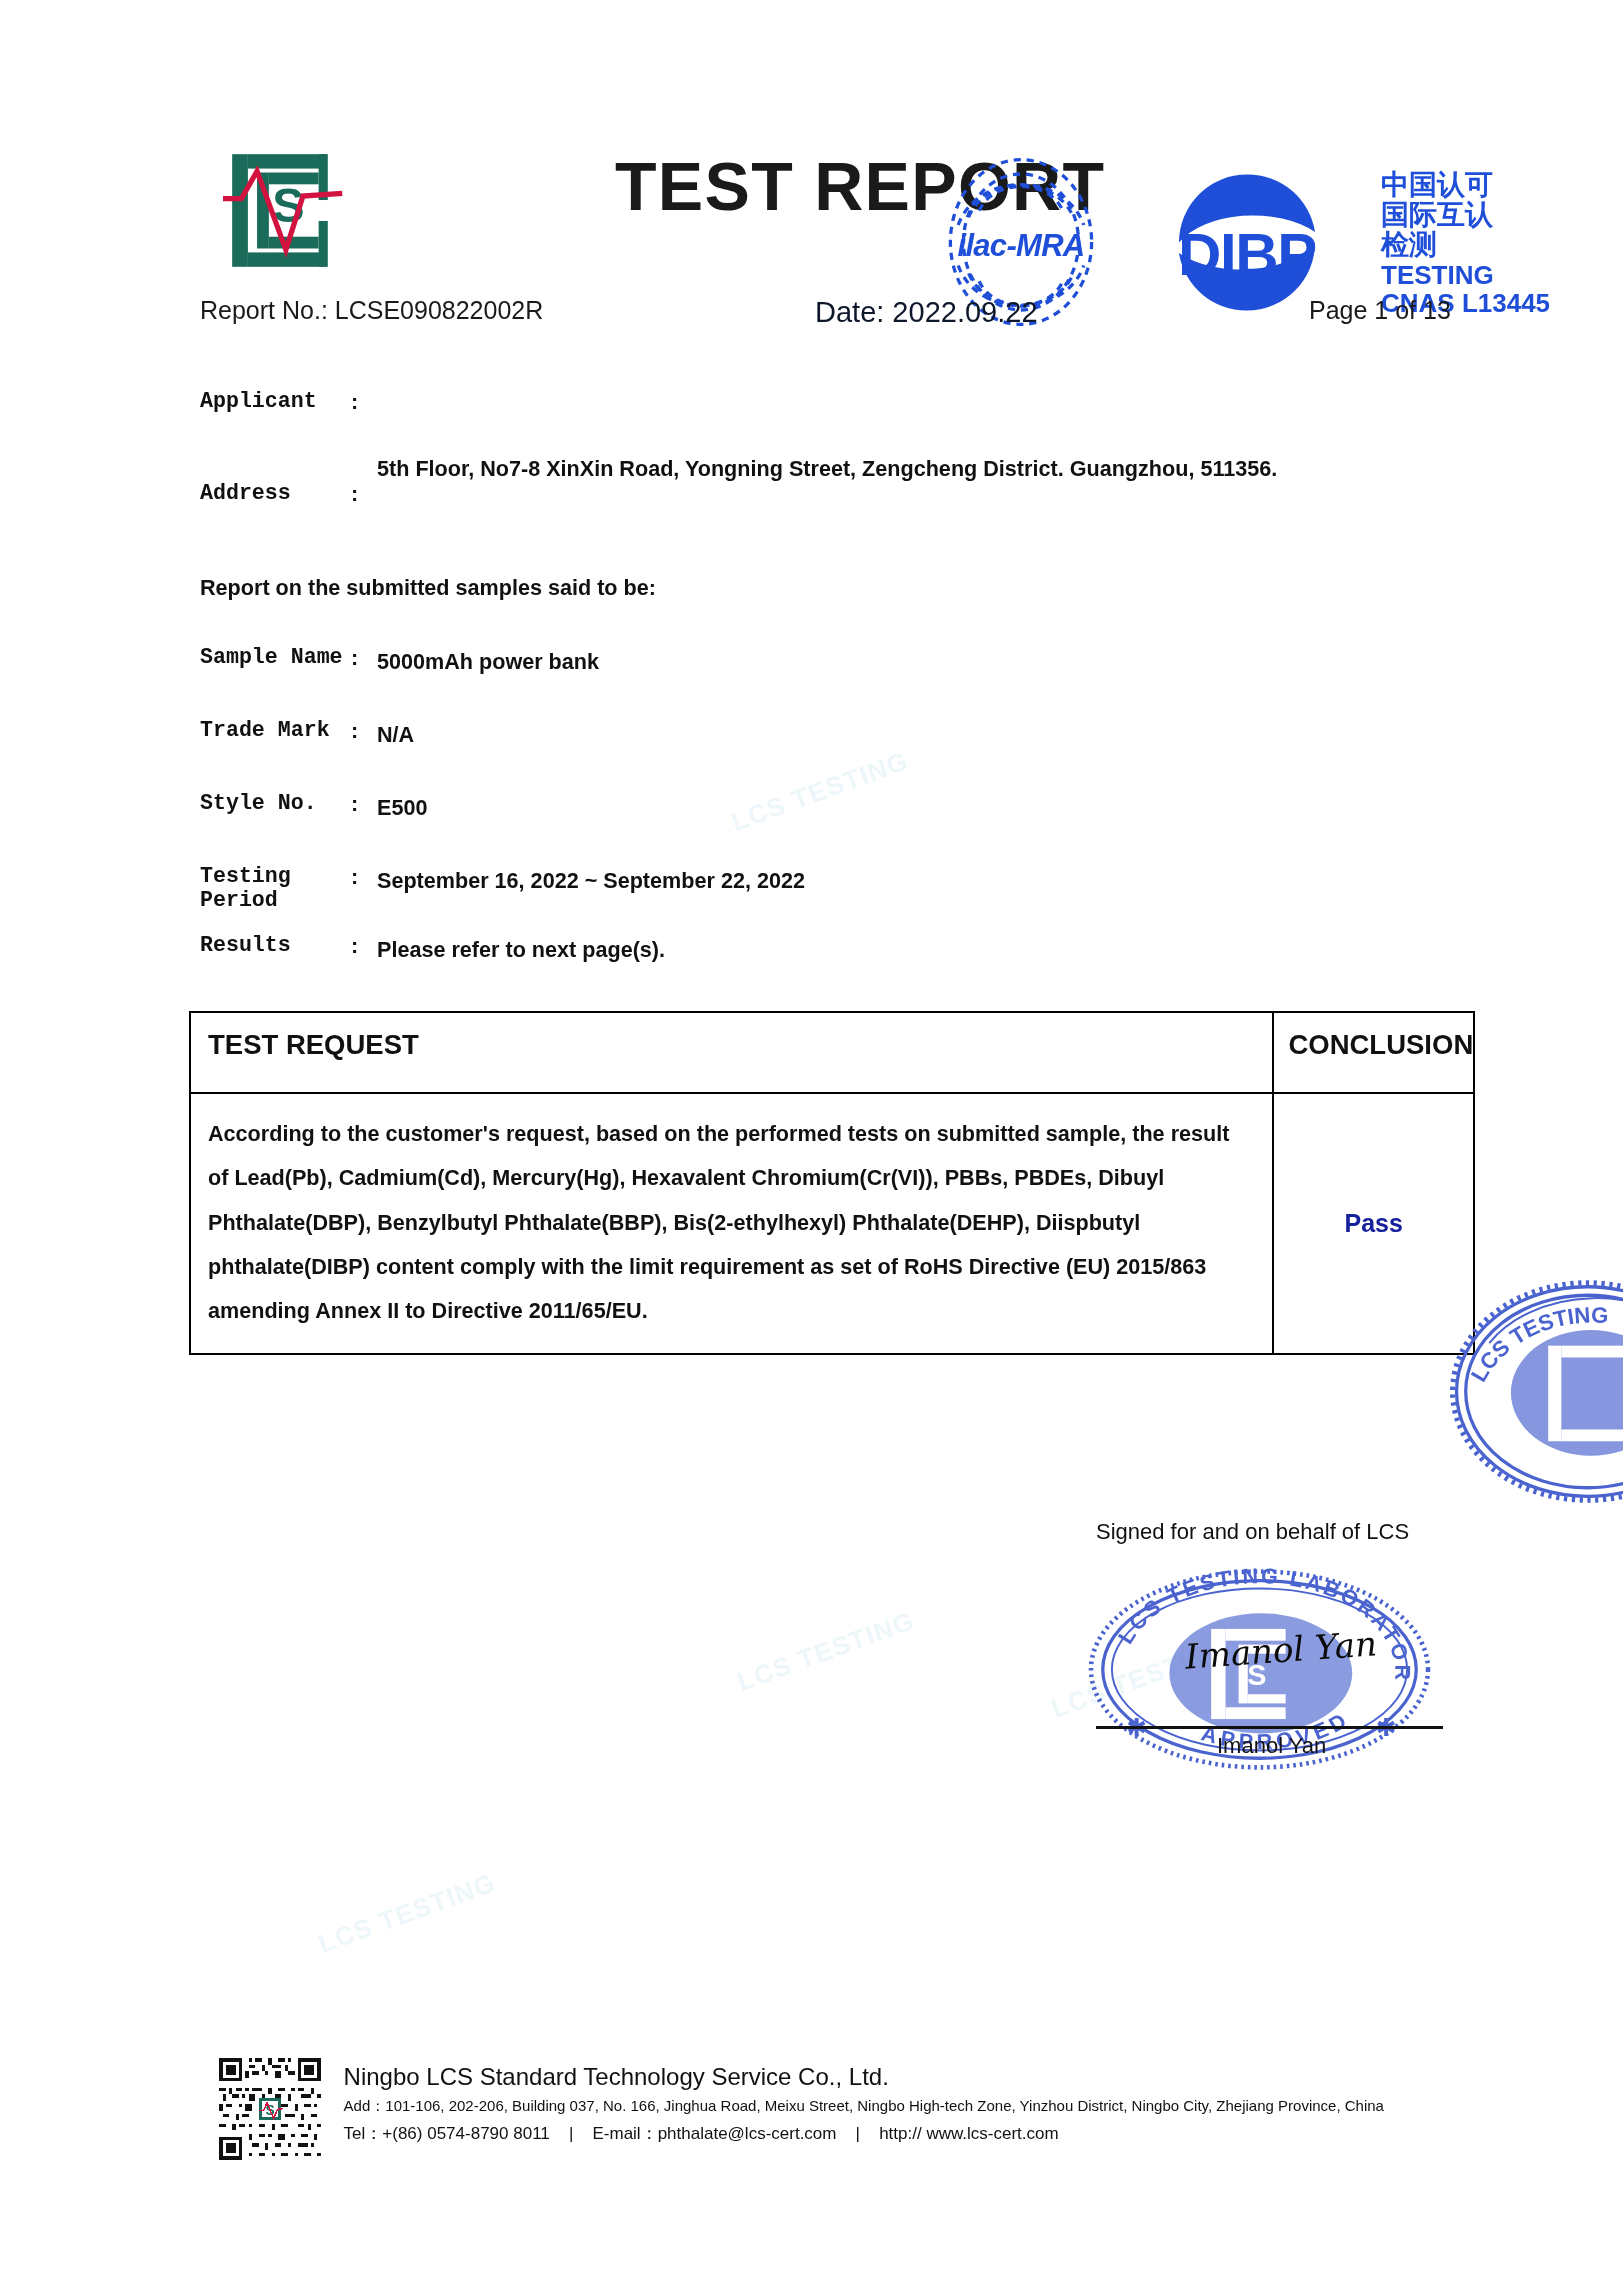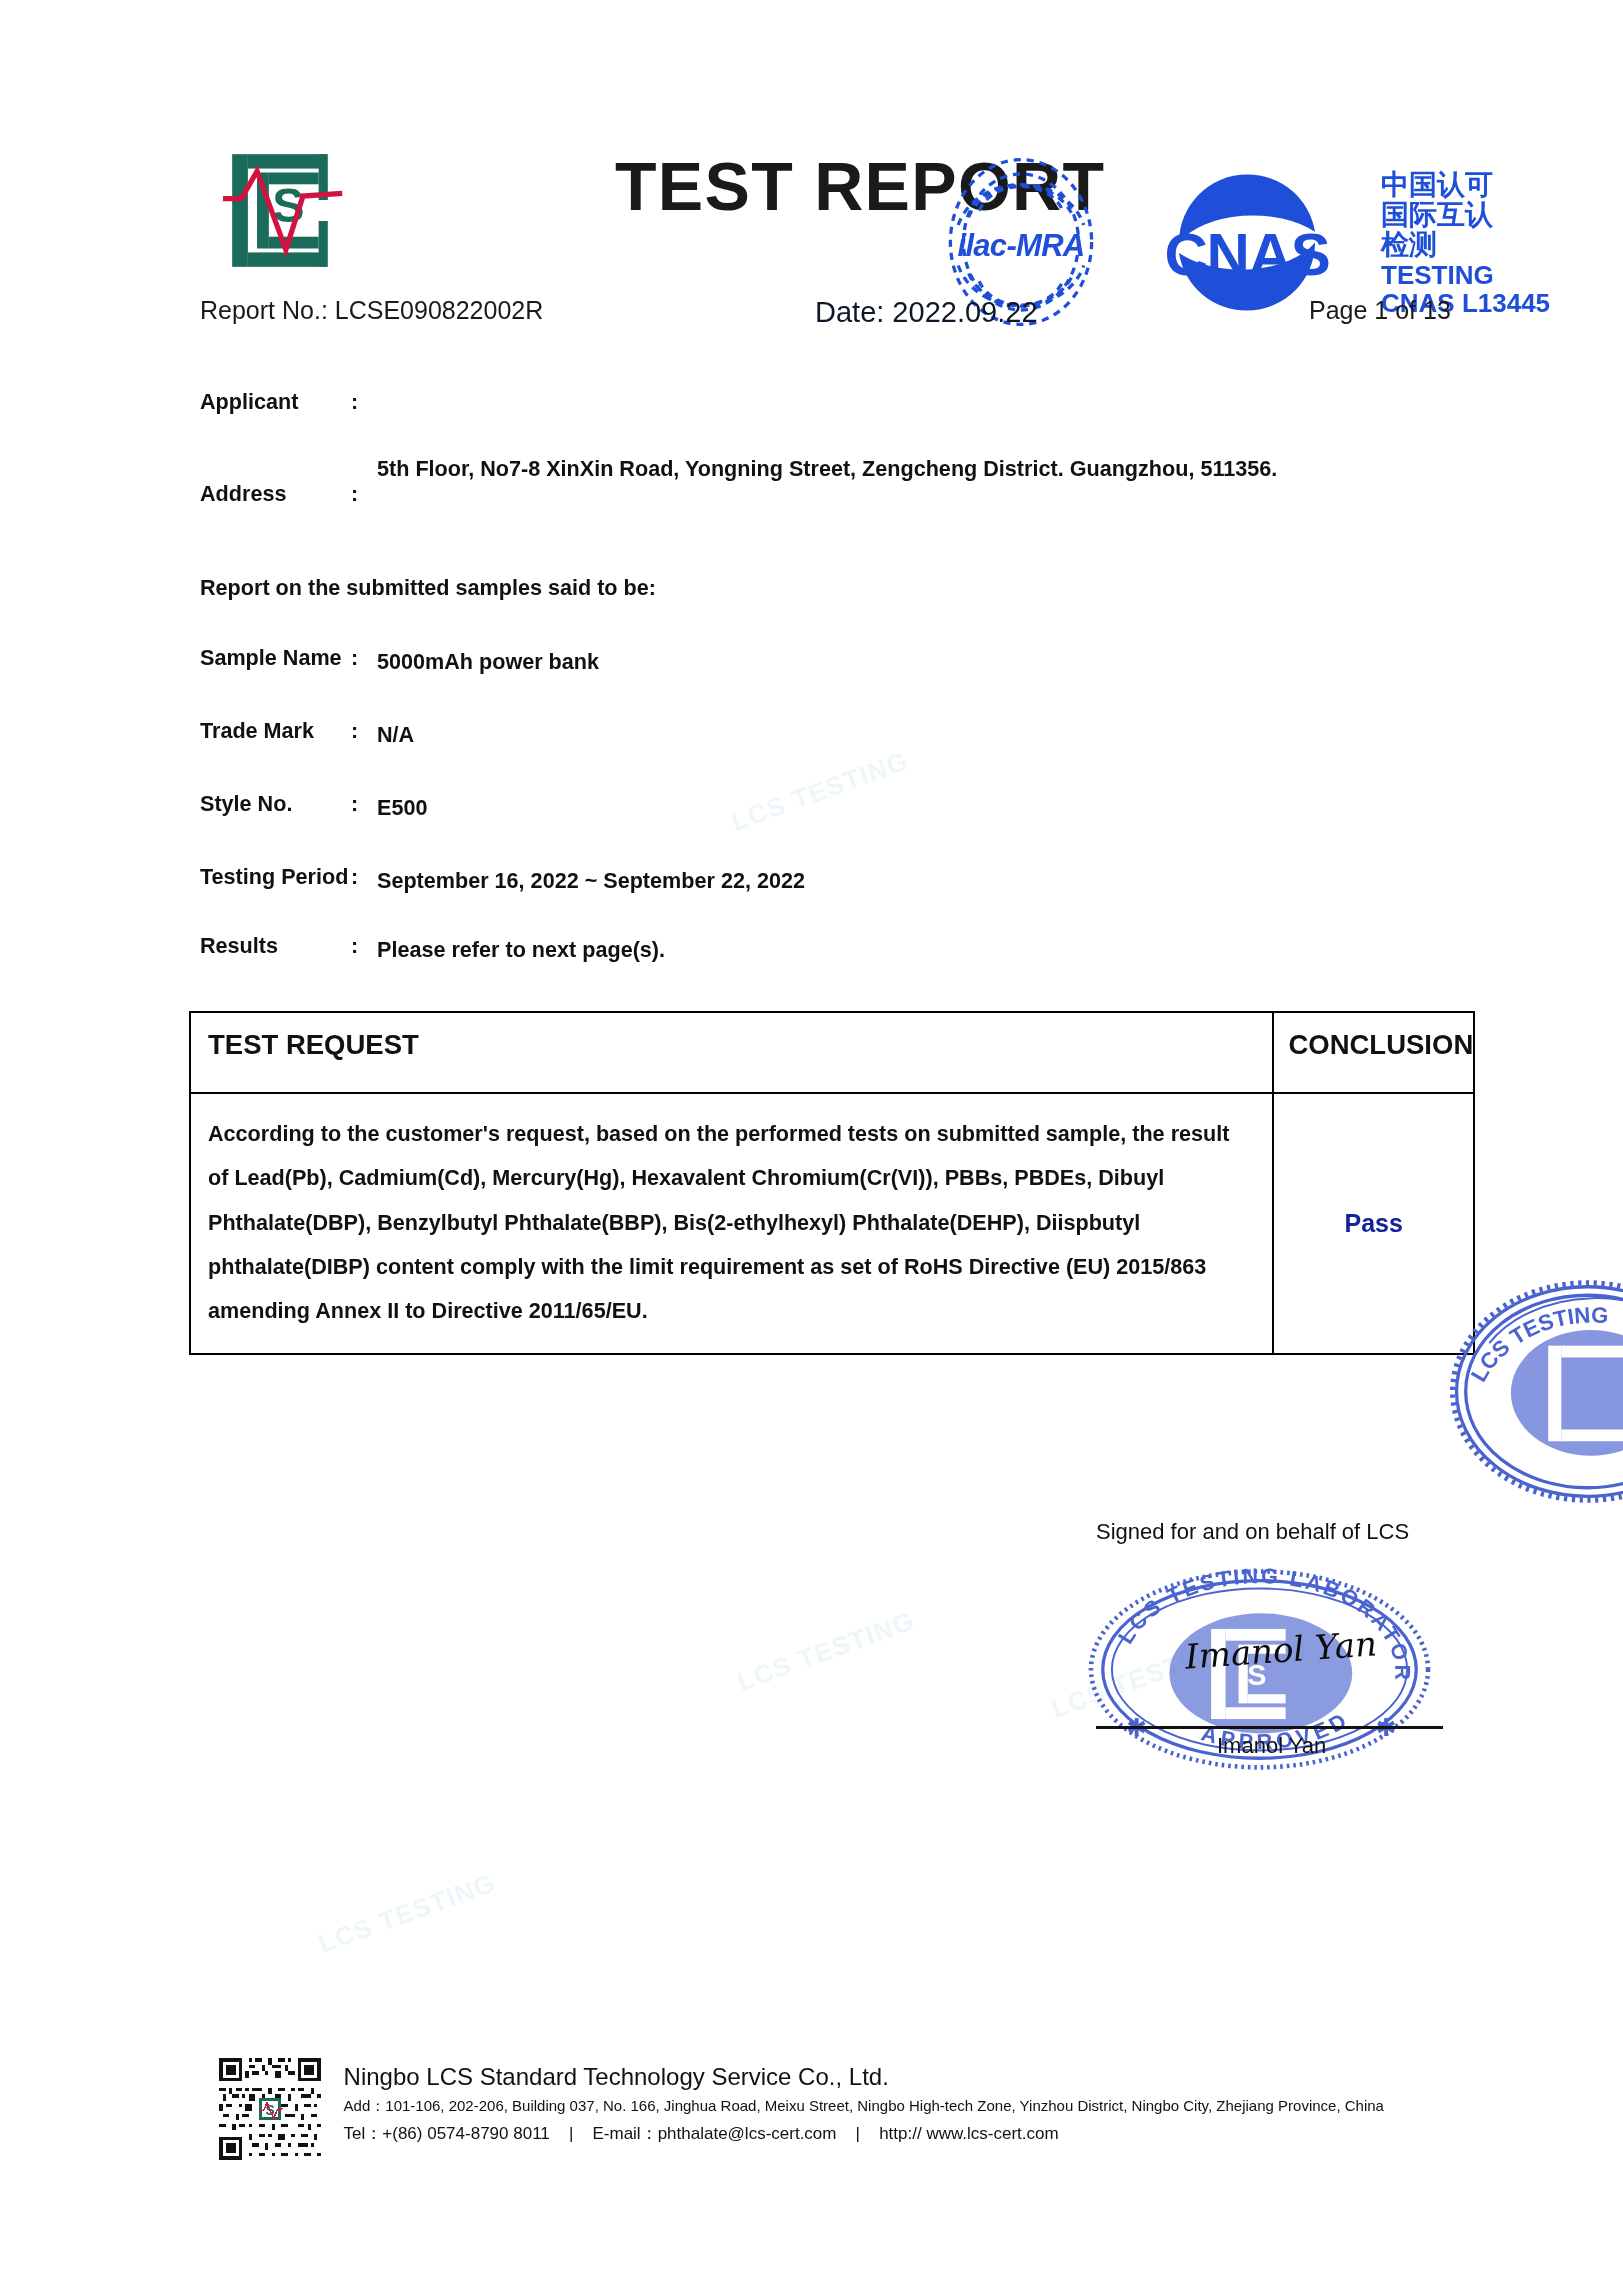--- a/index.html
+++ b/index.html
@@ -113,21 +113,21 @@
   }
 
   
   .info-row {
     position: absolute;
     display: flex;
     font-size: 21.6px;
     font-weight: bold;
     color: #111;
   }
-  .info-label { width: 151px; flex: none; }
+  .info-label { width: 151px; flex: none; font-family: Liberation Mono, monospace; }
   .info-colon { width: 26px; flex: none; }
   .info-value { flex: 1; line-height: 1.55; }
 
   .section-note {
     position: absolute;
     left: 200px;
     top: 575px;
     font-size: 21.6px;
     font-weight: bold;
     color: #111;
@@ -315,21 +315,21 @@
       </g>
     </svg>
     <div class="ilac-text">ilac-MRA</div>
   </div>
 
   <div class="cnas-logo">
     <svg viewBox="0 0 330 240" width="216" height="157">
       <path d="M165 16 A104 104 0 0 0 61 120 A126 74 0 0 1 269 104 A104 104 0 0 0 165 16 Z" fill="#1f4fd8"></path>
       <path d="M165 224 A104 104 0 0 0 269 120 A126 74 0 0 1 61 136 A104 104 0 0 0 165 224 Z" fill="#1f4fd8"></path>
     </svg>
-    <div class="cnas-word">CNAS</div>
+    <div class="cnas-word">DIBP</div>
   </div>
   <div class="cnas-cn">
     <div>中国认可</div>
     <div>国际互认</div>
     <div>检测</div>
     <div class="lat">TESTING</div>
     <div class="lat">CNAS L13445</div>
   </div>
 
   <div class="report-no">Report No.: LCSE090822002R</div>

